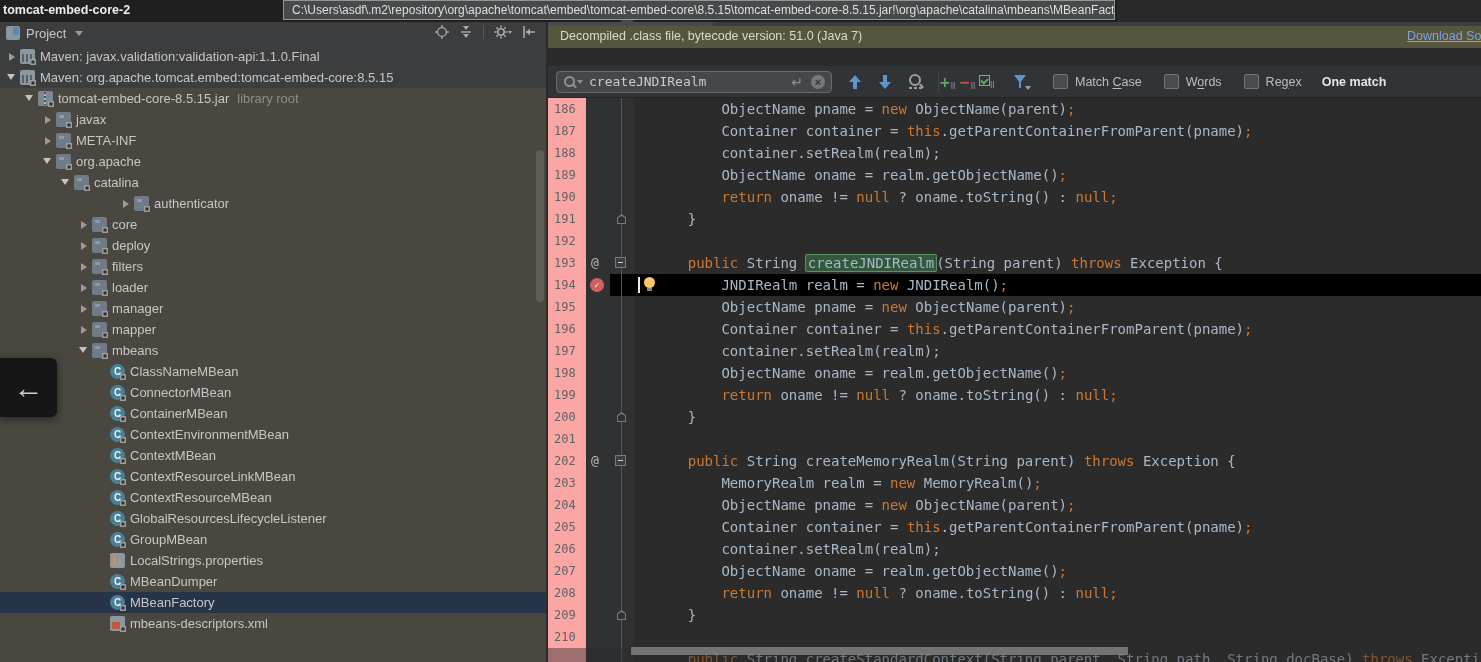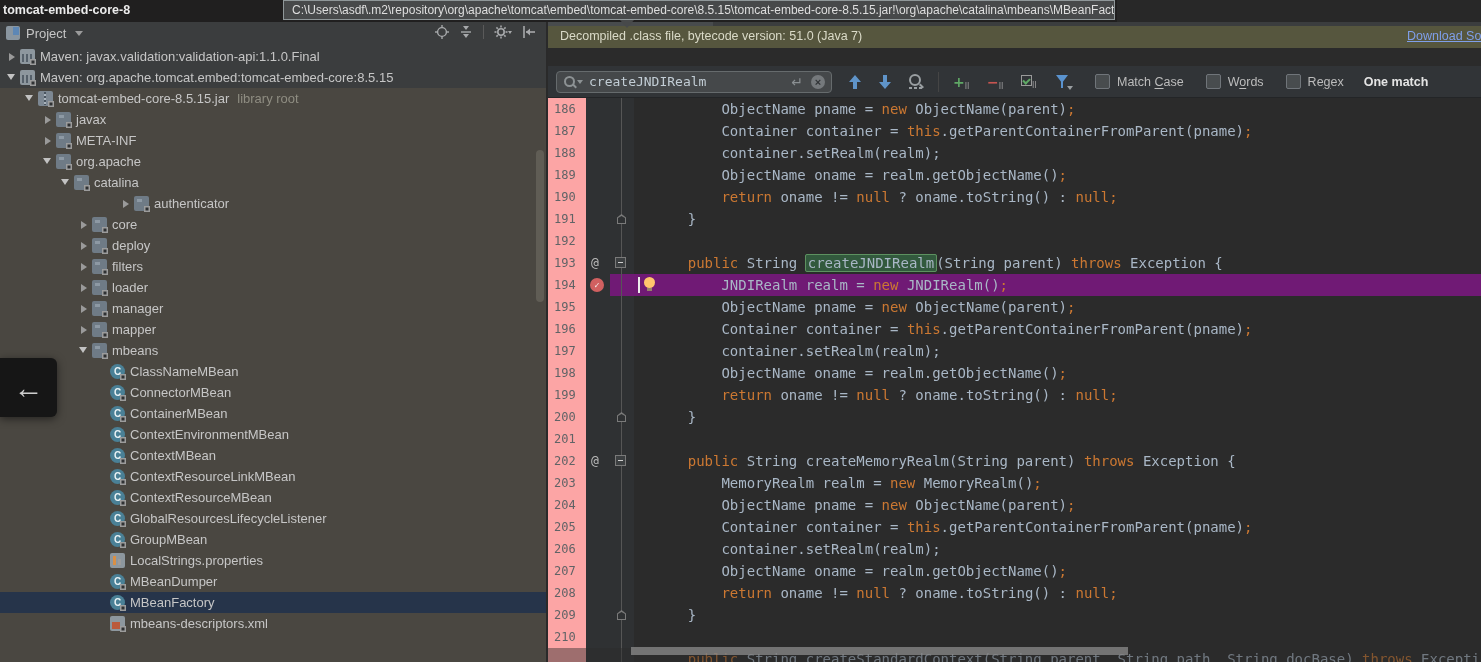--- a/index.html
+++ b/index.html
@@ -88,21 +88,21 @@
   .enter-sym{color:#8a8f92;font-size:14px;margin-right:8px;}
   .clear-btn{width:14px;height:14px;border-radius:50%;background:#75797c;color:#313437;font-size:11px;
        line-height:14px;text-align:center;font-weight:bold;margin-right:6px;flex:0 0 14px;}
   .navarr{margin-left:16px;display:block;}
   .findall{position:relative;width:16px;height:16px;margin-left:16px;}
   .findall::before{content:'';position:absolute;left:1px;top:0px;width:8px;height:8px;border:2px solid #9a9fa2;border-radius:50%;}
   .findall::after{content:'';position:absolute;left:11px;top:11px;width:5px;height:2px;background:#9a9fa2;transform:rotate(45deg);}
   .findall .dots{position:absolute;left:1px;top:13px;width:14px;height:2px;
        background:repeating-linear-gradient(90deg,#9a9fa2 0 3px,transparent 3px 5px);}
   .fsep{width:1px;height:20px;background:#454545;margin-left:14px;}
-  .occ{position:relative;margin-left:14px;width:20px;height:16px;font-family:"DejaVu Sans",sans-serif;}
+  .occ{position:relative;width:20px;height:16px;font-family:"DejaVu Sans",sans-serif;}
   .occ .sym{font-size:14px;font-weight:bold;}
   .occ .rn{font-size:8px;color:#9a9a9a;vertical-align:-2px;}
   .occ.add .sym{color:#5fa865;}
   .occ.rem .sym{color:#c75450;}
   .selall-box{display:inline-block;width:9px;height:9px;border:1px solid #9a9a9a;position:relative;}
   .selall-box::after{content:'';position:absolute;left:1px;top:2px;width:5px;height:3px;
        border-left:2px solid #5fa865;border-bottom:2px solid #5fa865;transform:rotate(-45deg);}
   .funnel{position:relative;margin-left:14px;width:18px;height:16px;}
   .funnel::before{content:'';position:absolute;left:1px;top:1px;width:0;height:0;
        border-left:6px solid transparent;border-right:6px solid transparent;border-top:8px solid #5a93cf;}
@@ -114,21 +114,21 @@
   .opt u{text-underline-offset:2px;}
   #match-status{margin-left:20px;font-weight:bold;font-size:12.5px;color:#e4e4e4;white-space:nowrap;}
   
   #codearea{position:absolute;left:0;top:76px;width:933px;height:564px;background:#2b2b2b;overflow:hidden;}
   .cl{display:flex;height:22px;line-height:22px;font-family:"DejaVu Sans Mono",monospace;font-size:14px;}
   .cl .num{width:32px;flex:0 0 32px;padding-left:6px;color:#606366;font-size:12px;background:#fca5a5;}
   .cl .gut{width:24px;flex:0 0 24px;background:#2f3133;position:relative;}
   .cl .fold{width:24px;flex:0 0 24px;background:#2f3133;position:relative;}
   .cl .fold::before{content:'';position:absolute;left:11px;top:0;bottom:0;width:1px;background:#565656;}
   .cl .code{flex:1;white-space:pre;color:#a9b7c6;position:relative;padding-left:20px;}
-  .cl.bp-row .fold,.cl.bp-row .code{background:#701a75;}
+  .cl.bp-row .fold,.cl.bp-row .code{background:#000000;}
   .tok-k{color:#cc7832;}
   .tok-d{color:#a9b7c6;}
   .tok-m{background:#32593d;border:1px solid #5d9160;border-radius:2px;padding:0 2px;margin:0 -1px;}
   .at-ico{position:absolute;left:5px;top:0;color:#b8b8b8;font-size:13px;font-family:"DejaVu Sans Mono",monospace;}
   .bp-ico{position:absolute;left:4px;top:4px;width:14px;height:14px;border-radius:50%;background:#d16060;
        color:#f4eaea;font-size:9px;line-height:14px;text-align:center;font-weight:bold;}
   .fm{position:absolute;left:5px;top:5px;width:11px;height:11px;background:#3c3f41;border:1px solid #7a7a7a;box-sizing:border-box;}
   .fm::after{content:'';position:absolute;left:2px;right:2px;top:4px;height:1px;background:#cfcfcf;}
   .fe{position:absolute;left:7px;top:6px;width:9px;height:10px;background:#7a7a7a;
        clip-path:polygon(50% 0,100% 35%,100% 100%,0 100%,0 35%);}
@@ -140,21 +140,21 @@
   #hscroll{position:absolute;left:83px;top:549px;width:497px;height:8px;background:#8c8c8c;opacity:.75;}
   .cl.partial{opacity:.55;}
 </style>
 </head>
 <body>
 
 <div id="app">
 
   <div id="titlebar">
     <div class="right"></div>
-    <span id="win-title">tomcat-embed-core-8</span>
+    <span id="win-title">tomcat-embed-core-2</span>
   </div>
   <div id="path-tip">C:\Users\asdf\.m2\repository\org\apache\tomcat\embed\tomcat-embed-core\8.5.15\tomcat-embed-core-8.5.15.jar!\org\apache\catalina\mbeans\MBeanFactory.class</div>
   <div id="tip-arrow"></div>
 
   <div id="leftpanel">
     <div id="panel-header">
       <span class="proj-ico"></span>
       <span class="ptitle">Project</span>
       <span class="dd-arrow"></span>
       <span id="header-icons">

